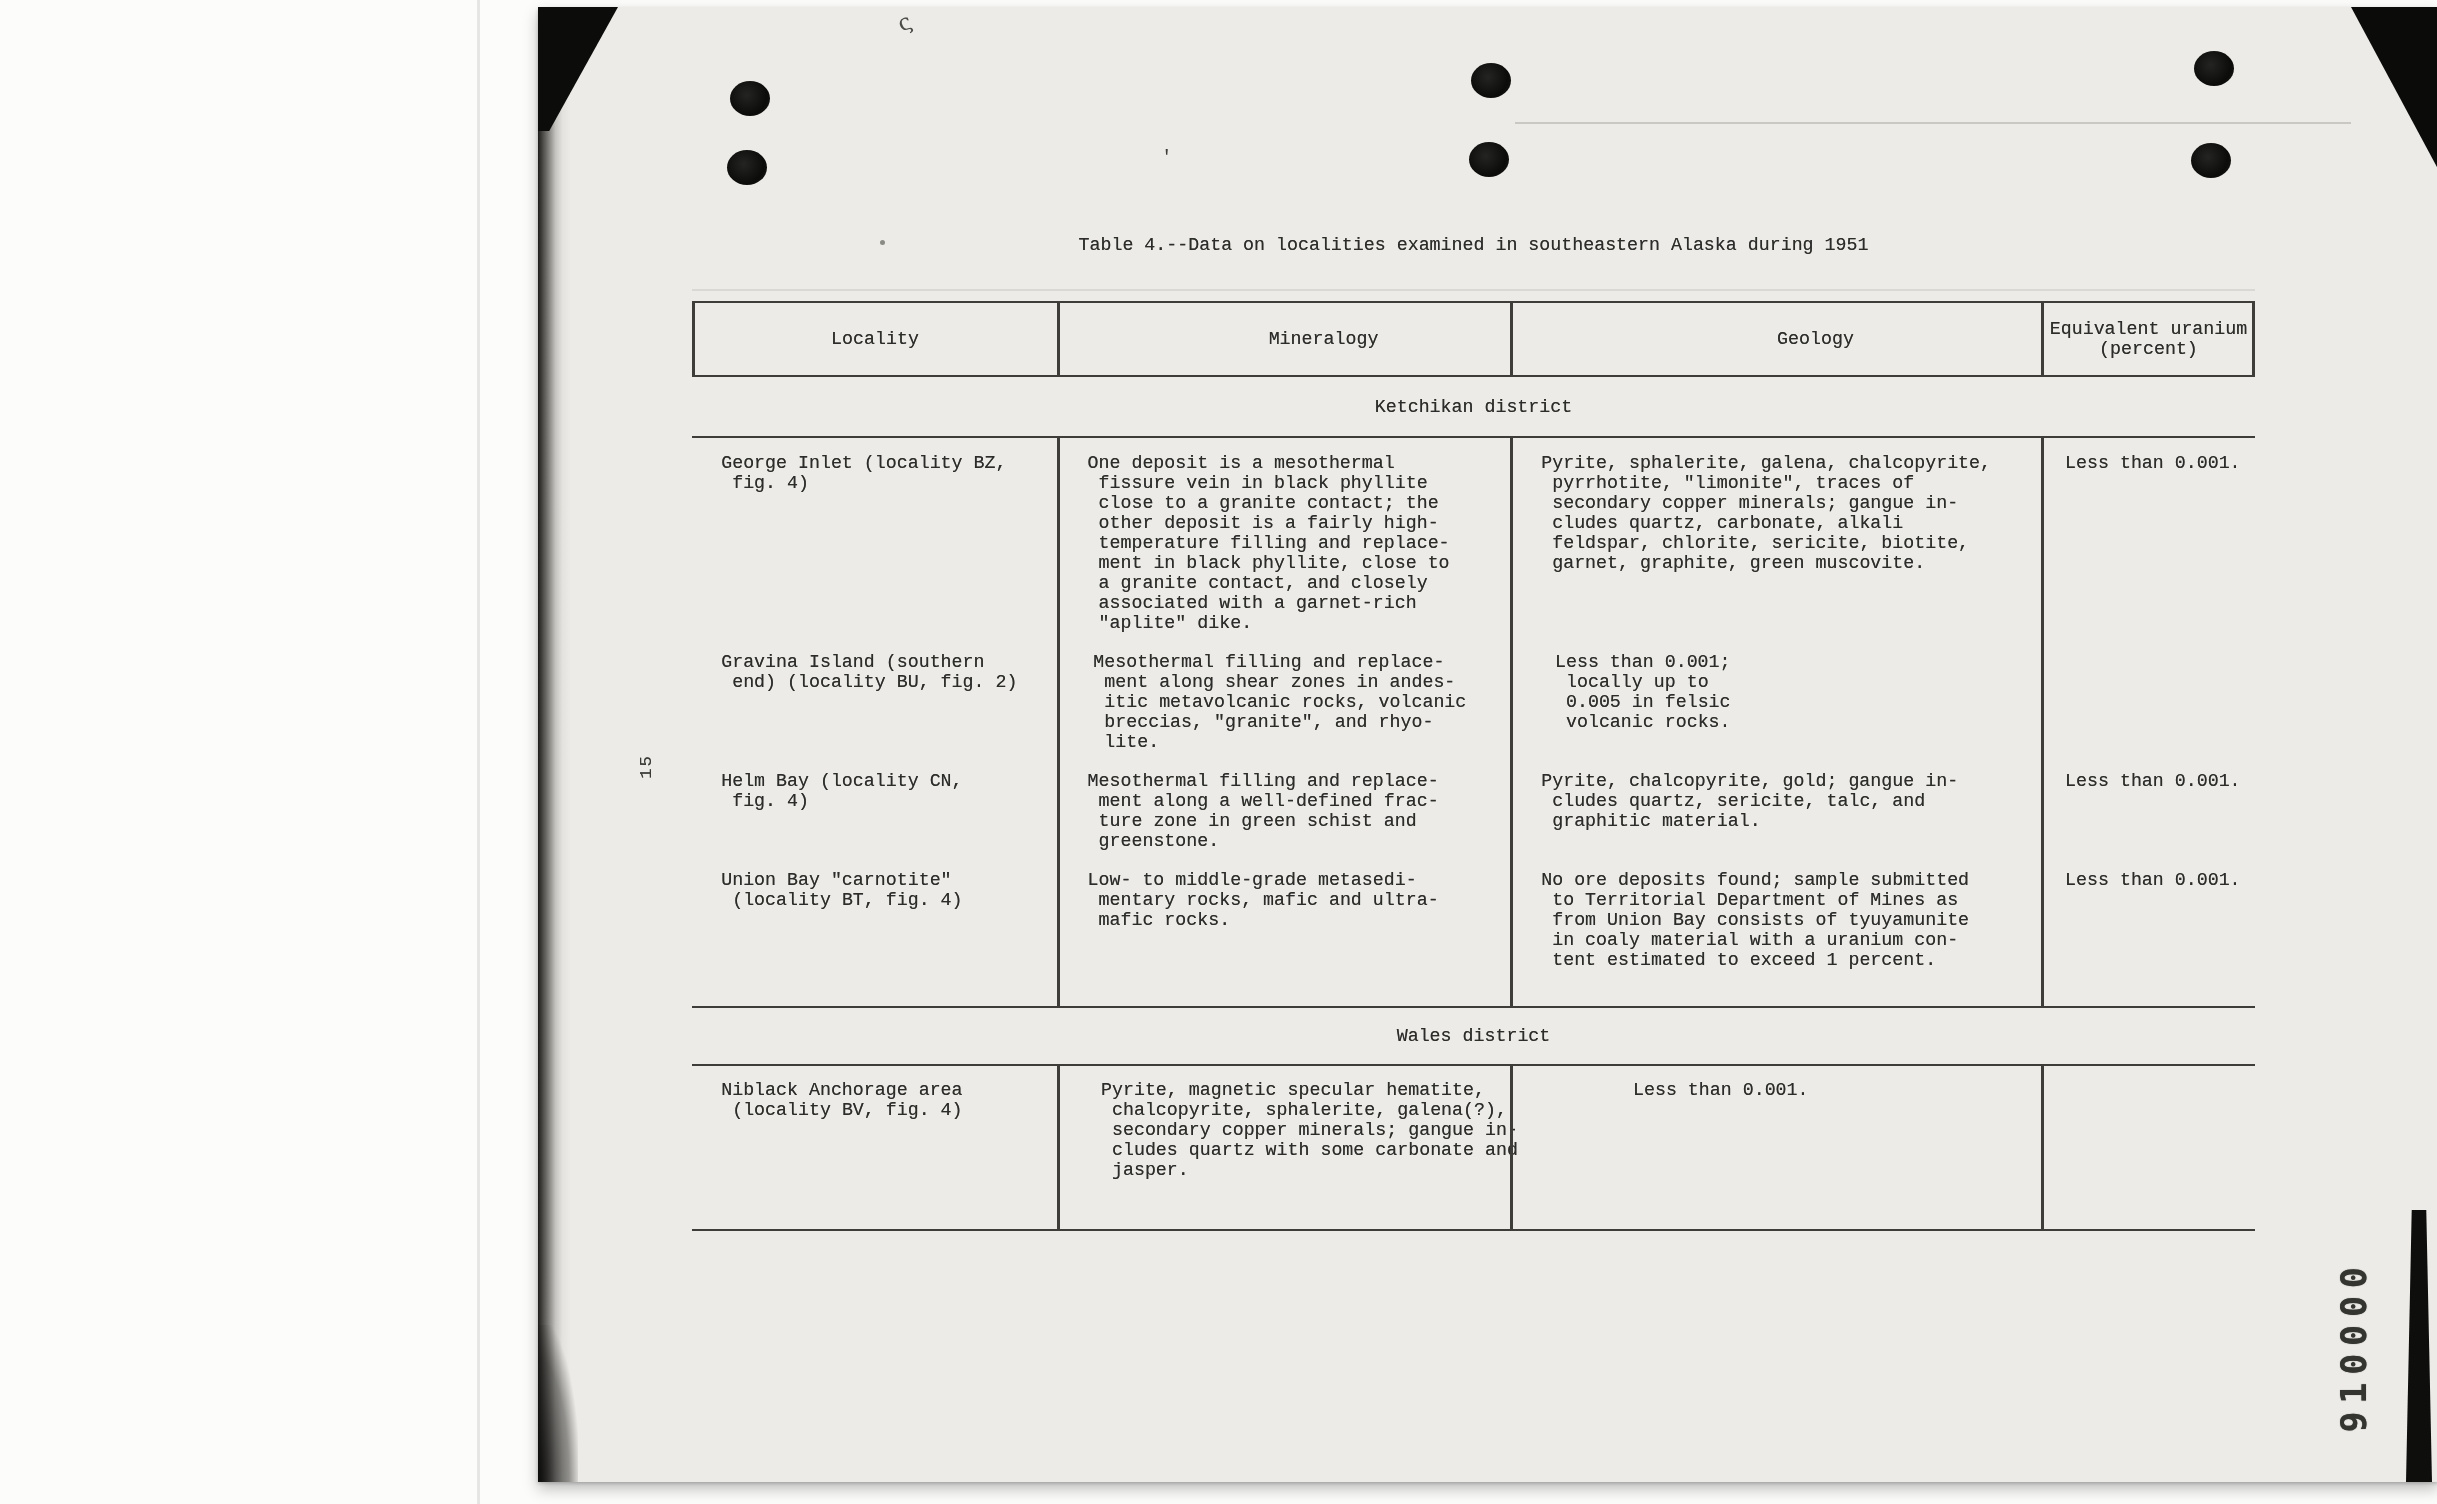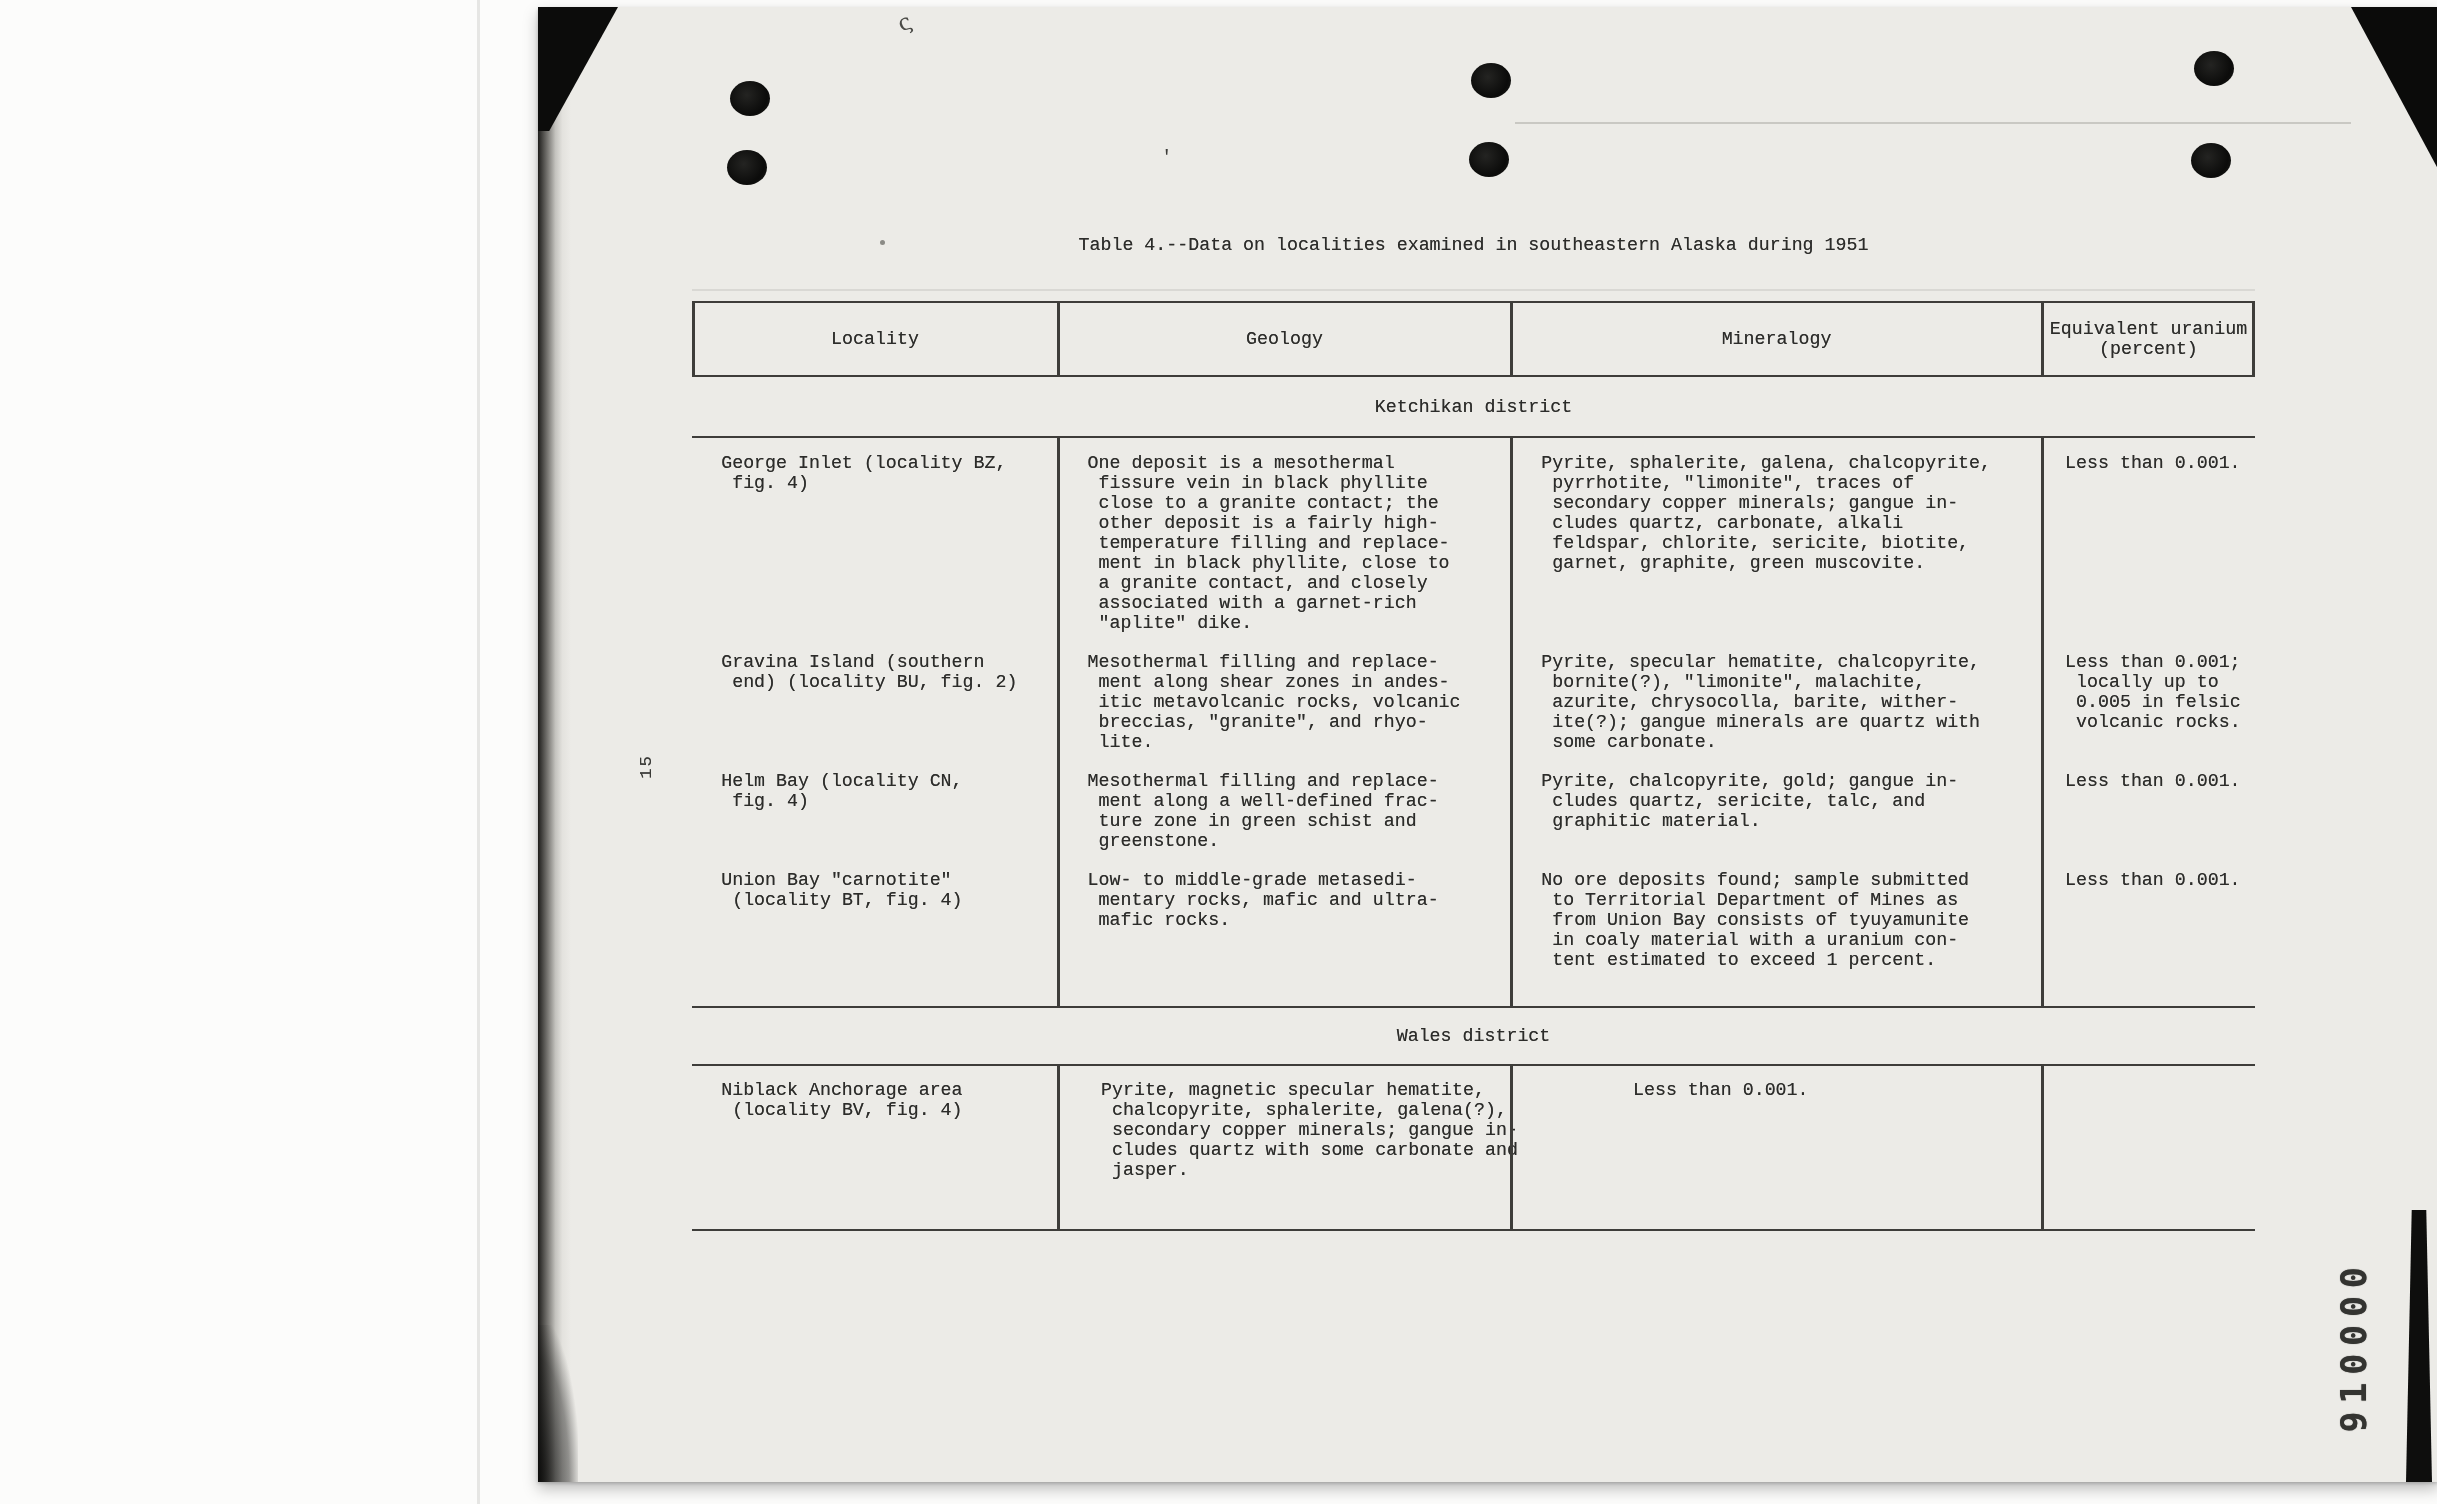--- a/index.html
+++ b/index.html
@@ -86,22 +86,22 @@
 
   <div class="speck" style="left:342px;top:233px;"></div>
   <span class="pen-mark">ς</span>
   <span class="tick-mark">'</span>
 
   <div class="content">
     <div class="title">Table 4.--Data on localities examined in southeastern Alaska during 1951</div>
 
     <div class="thead">
       <div class="th c1">Locality</div>
+      <div class="th c3">Mineralogy</div>
       <div class="th c2">Geology</div>
-      <div class="th c3">Mineralogy</div>
       <div class="th c4">Equivalent uranium
 (percent)</div>
       <div class="vline" style="left:0;"></div>
       <div class="vline" style="left:365px;"></div>
       <div class="vline" style="left:818px;"></div>
       <div class="vline" style="left:1349px;"></div>
       <div class="vline" style="left:1560px;"></div>
     </div>
 
     <div class="section-title">Ketchikan district</div>
@@ -128,25 +128,20 @@
         <div class="cell c4">Less than 0.001.</div>
       </div>
       <div class="row">
         <div class="cell c1">Gravina Island (southern
  end) (locality BU, fig. 2)</div>
         <div class="cell c2">Mesothermal filling and replace-
  ment along shear zones in andes-
  itic metavolcanic rocks, volcanic
  breccias, "granite", and rhyo-
  lite.</div>
-        <div class="cell c3">Pyrite, specular hematite, chalcopyrite,
- bornite(?), "limonite", malachite,
- azurite, chrysocolla, barite, wither-
- ite(?); gangue minerals are quartz with
- some carbonate.</div>
         <div class="cell c4">Less than 0.001;
  locally up to
  0.005 in felsic
  volcanic rocks.</div>
       </div>
       <div class="row">
         <div class="cell c1">Helm Bay (locality CN,
  fig. 4)</div>
         <div class="cell c2">Mesothermal filling and replace-
  ment along a well-defined frac-

